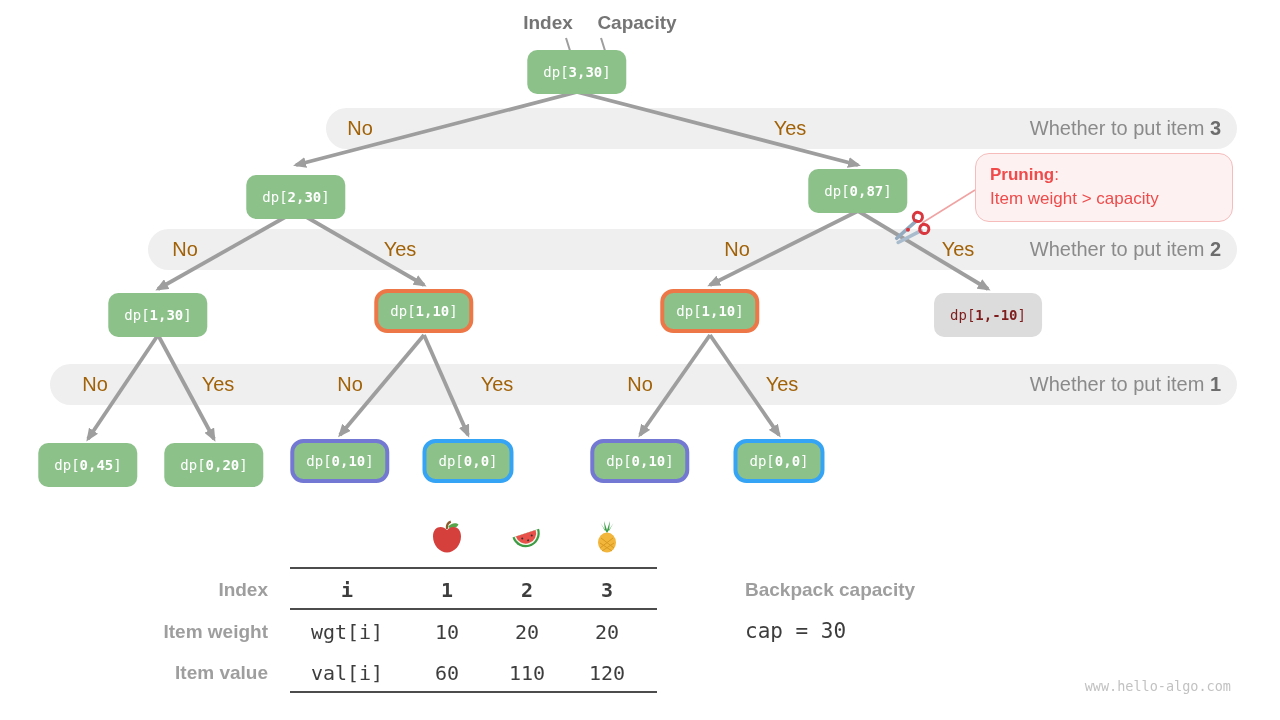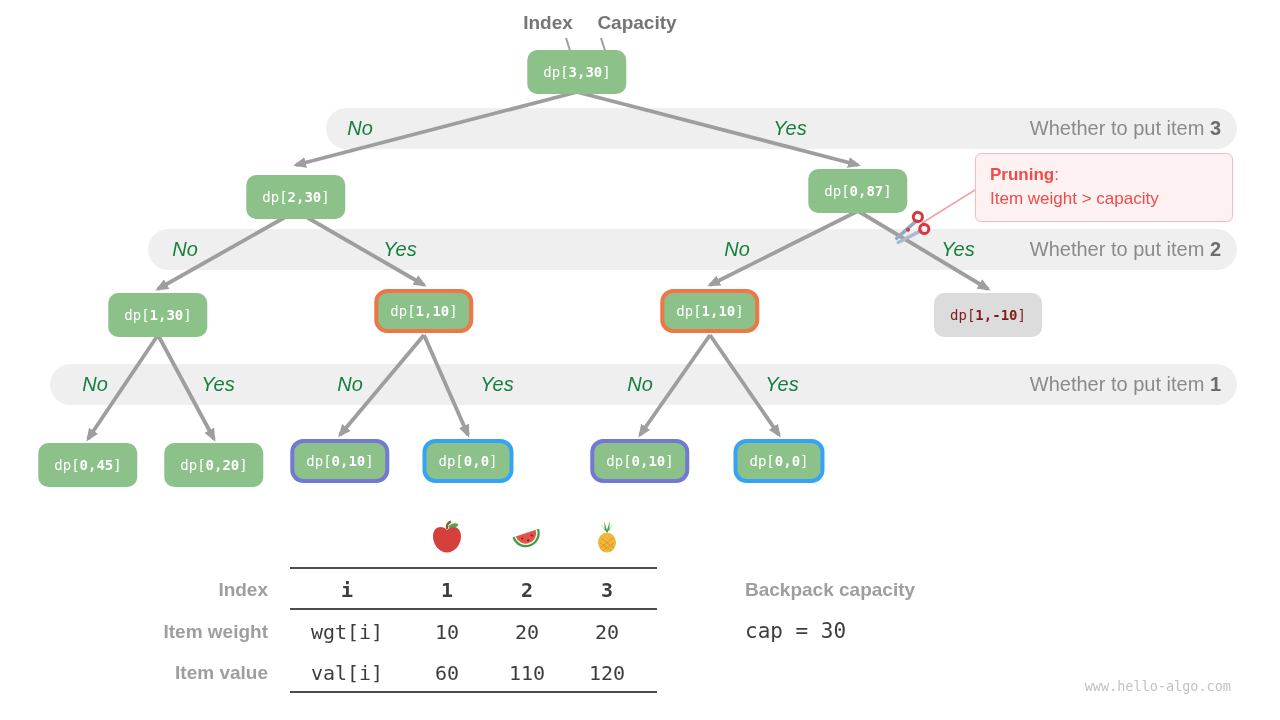--- a/index.html
+++ b/index.html
@@ -5,37 +5,37 @@
   html,body{margin:0;padding:0;background:#ffffff;}
   .canvas{position:relative;width:1280px;height:720px;background:#ffffff;overflow:hidden;
           font-family:"Liberation Sans",sans-serif;}
   svg.layer{position:absolute;left:0;top:0;pointer-events:none;}
 
   
   .hdr-label{position:absolute;transform:translateX(-50%);font-size:19px;font-weight:700;color:#757575;white-space:nowrap;}
 
   
   .band{position:absolute;height:41px;background:#efefef;border-radius:21px;}
-  .band-label{position:absolute;transform:translateX(-50%);line-height:41px;font-size:20px;color:#15803d;white-space:nowrap;font-style:italic;}
+  .band-label{position:absolute;transform:translateX(-50%);line-height:41px;font-size:20px;color:#a16207;white-space:nowrap;}
   .band-title{position:absolute;right:16px;line-height:41px;font-size:20px;color:#8a8a8a;white-space:nowrap;}
   .band-title b{color:#6d6d6d;font-weight:700;}
 
   
   .node{position:absolute;transform:translateX(-50%);white-space:nowrap;
         font-family:"DejaVu Sans Mono",monospace;font-size:14px;line-height:26px;font-weight:400;
         color:#ffffff;background:#8cc18a;padding:9px 16px;border-radius:10px;}
   .node b{font-weight:700;}
   .node.orange{border:4px solid #ee7747;padding:5px 12px;border-radius:13px;}
   .node.purple{border:4px solid #7379d2;padding:5px 12px;border-radius:13px;}
   .node.blue{border:4px solid #36a4f4;padding:5px 12px;border-radius:13px;}
   .node.gray{background:#dcdcdc;color:#7f1d1d;}
 
   
   .pruning{position:absolute;left:975px;top:153px;width:258px;height:69px;box-sizing:border-box;
-           background:#fdf1f1;border:1.5px solid #f6bcbc;border-radius:6px;padding:10px 14px;}
+           background:#fdf1f1;border:1.5px solid #f6bcbc;border-radius:14px;padding:10px 14px;}
   .pruning .l1{font-size:17px;color:#f04a4a;line-height:22px;}
   .pruning .l1 b{font-weight:700;}
   .pruning .l2{font-size:17px;color:#f04a4a;line-height:26px;}
 
   .scissors{position:absolute;left:888px;top:208px;width:44px;height:44px;}
 
   
   .tbl-label{position:absolute;left:100px;width:168px;text-align:right;font-size:19px;font-weight:700;color:#9e9e9e;line-height:24px;white-space:nowrap;}
   .tbl-cell{position:absolute;transform:translateX(-50%);font-family:"DejaVu Sans Mono",monospace;font-size:20px;color:#3d3d3d;line-height:24px;white-space:nowrap;}
   .tbl-cell.hd{font-weight:700;}

